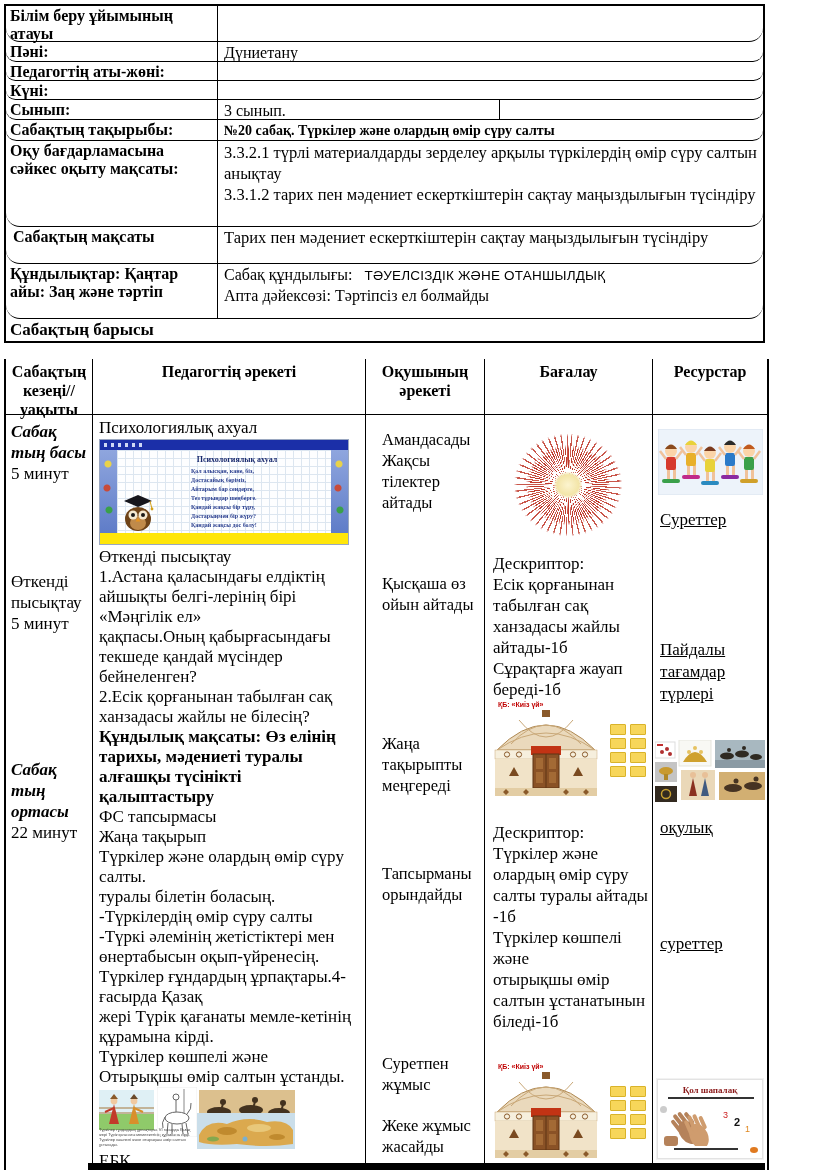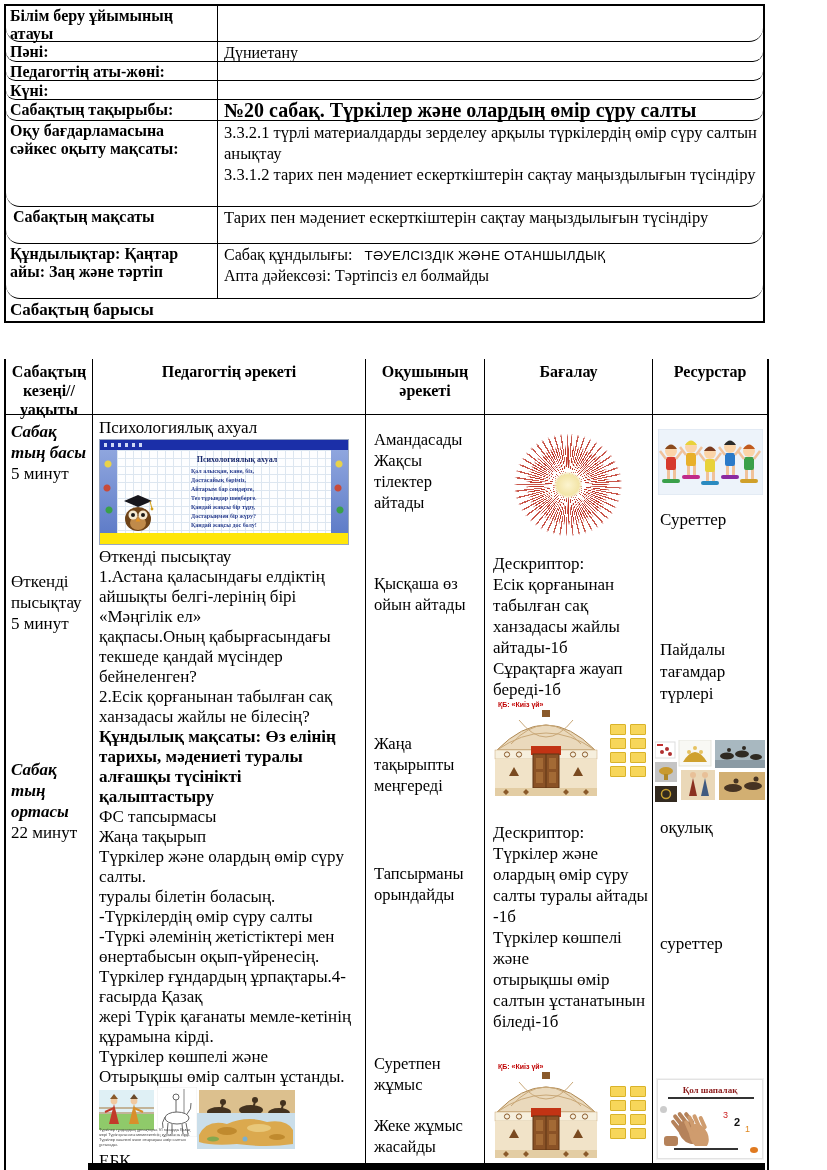--- a/index.html
+++ b/index.html
@@ -6,21 +6,21 @@
   html,body { background:#fff; }
   .page { position:relative; width:827px; height:1170px; background:#fff; overflow:hidden;
           font-family:"Liberation Serif", serif; color:#000; }
 
   
   .itable { position:absolute; left:4px; top:4px; width:761px; border:2px solid #000; border-bottom:none; background:#fff; }
   .irow { display:flex; border-bottom:1px solid #000;border-radius:14px; }
   .ilabel { width:212px; border-right:1px solid #000; font-weight:bold; font-size:16px; line-height:18px; padding:1px 4px; }
   .ival { flex:1; font-size:16px; line-height:19px; padding:1px 6px; }
   .ival.split-a { flex:none; width:282px; border-right:1px solid #000; }
-  .ival.bold { font-weight:bold; font-size:20px; }
+  .ival.bold { font-weight:bold; font-size:14px; }
   .obj-line { font-size:16.5px; line-height:21px; }
   .values-line { font-size:16px; line-height:20px; }
   .values-caps { font-family:"Liberation Sans", sans-serif; font-size:13.5px; letter-spacing:.2px; }
   .course-row { font-weight:bold; font-size:17px; padding:1px 4px; border-bottom:2px solid #000; }
 
   
   .mtable { position:absolute; left:4px; top:359px; width:765px; height:811px;
             border-left:2px solid #000; border-right:2px solid #000; display:flex; background:#fff; }
   .mcol { display:flex; flex-direction:column;justify-content:flex-end; }
   .mcol.b-r { border-right:1px solid #000; }
@@ -59,21 +59,21 @@
   .sp-owl { position:absolute; left:20px; bottom:13px; width:36px; height:40px; }
   .sp-bottom { position:absolute; left:0; right:0; bottom:0; height:11px; background:#ffe60a; }
 
   
   .collage-h { position:relative; width:198px; height:64px; margin-top:0; }
   .collage-h .cap { position:absolute; left:0; top:40px; width:92px; font-size:4px; line-height:5px;
                     color:#444; font-family:"Liberation Sans", sans-serif; }
   .collage-h svg { position:absolute; }
 
   
-  .stu-block { position:absolute; left:8px; width:108px; font-size:16.5px; line-height:21px; }
+  .stu-block { position:absolute; left:16px; width:108px; font-size:16.5px; line-height:21px; }
 
   
   .firework { position:absolute; left:24px; top:14px; width:118px; height:112px; }
   .fw-rays, .fw-rays2 { position:absolute; inset:0; border-radius:50%;
      background:repeating-conic-gradient(#c0392b 0deg 1.7deg, transparent 1.7deg 7.4deg);
      -webkit-mask-image:radial-gradient(closest-side, transparent 16%, #000 28%, #000 64%, transparent 72%);
      mask-image:radial-gradient(closest-side, transparent 16%, #000 28%, #000 64%, transparent 72%); }
   .fw-rays2 { transform:rotate(3.4deg);
      -webkit-mask-image:radial-gradient(closest-side, transparent 30%, #000 46%, #000 86%, transparent 92%);
      mask-image:radial-gradient(closest-side, transparent 30%, #000 46%, #000 86%, transparent 92%); opacity:.85; }
@@ -82,21 +82,21 @@
   .desc-block { position:absolute; left:8px; width:156px; font-size:17px; line-height:21px; }
   .yurt-fig { position:absolute; left:5px; width:158px; height:97px; }
   .kb-label { font-size:7px; font-weight:bold; color:#c00000; font-family:"Liberation Sans", sans-serif; padding-left:8px; }
   .yurt-wrap { position:relative; height:88px; }
   .yurt-wrap svg.yurt { position:absolute; left:0; top:2px; }
   .notes { position:absolute; right:2px; top:16px; width:36px; display:grid;
            grid-template-columns:16px 16px; gap:3px 4px; }
   .note { width:16px; height:11px; background:#f7d65a; border:1px solid #d9b32a; border-radius:1px; }
 
   
-  .res-caption { position:absolute; left:7px; width:104px; font-size:17px; line-height:22px; }
+  .res-caption { position:absolute; left:7px; width:104px; font-size:17px; line-height:22px;text-decoration:underline; }
   .res-fig { position:absolute; }
   .clap-slide { position:absolute; left:4px; top:664px; width:106px; height:80px; background:#fff;
                 border:1px solid #e3e3e3; box-shadow:0 0 0 1px #f2f2f2; }
   .clap-title { font-size:9px; font-weight:bold; color:#8b1a1a; text-align:center; padding-top:5px; }
   .clap-rule { height:2px; background:#333; margin:2px 8px 0 10px; }
   .clap-rule.bottom { position:absolute; left:6px; right:16px; bottom:8px; height:2px; }
   .clap-dot { position:absolute; right:4px; bottom:5px; width:8px; height:6px; border-radius:50%; background:#e07a20; }
   .clap-bullet { position:absolute; left:2px; top:26px; width:7px; height:7px; border-radius:50%; background:#ccc; }
   .clap-num { position:absolute; font-family:"Liberation Sans", sans-serif; }
   .clap-n3 { right:34px; top:30px; color:#cc2222; font-size:9px; }
@@ -118,20 +118,25 @@
     <div class="irow" style="height:20px">
       <div class="ilabel">Пәні:</div>
       <div class="ival">Дүниетану</div>
     </div>
     <div class="irow" style="height:19px">
       <div class="ilabel">Педагогтің аты-жөні:</div>
       <div class="ival"></div>
     </div>
     <div class="irow" style="height:19px">
       <div class="ilabel">Күні:</div>
+      <div class="ival"></div>
+    </div>
+    <div class="irow" style="height:20px">
+      <div class="ilabel">Сынып:</div>
+      <div class="ival split-a">3 сынып.</div>
       <div class="ival"></div>
     </div>
     <div class="irow" style="height:21px">
       <div class="ilabel">Сабақтың тақырыбы:</div>
       <div class="ival bold">№20 сабақ. Түркілер және  олардың өмір сүру салты</div>
     </div>
     <div class="irow" style="height:86px">
       <div class="ilabel">Оқу бағдарламасына сәйкес оқыту мақсаты:</div>
       <div class="ival">
         <div class="obj-line">3.3.2.1 түрлі материалдарды зерделеу арқылы түркілердің өмір сүру салтын анықтау</div>

